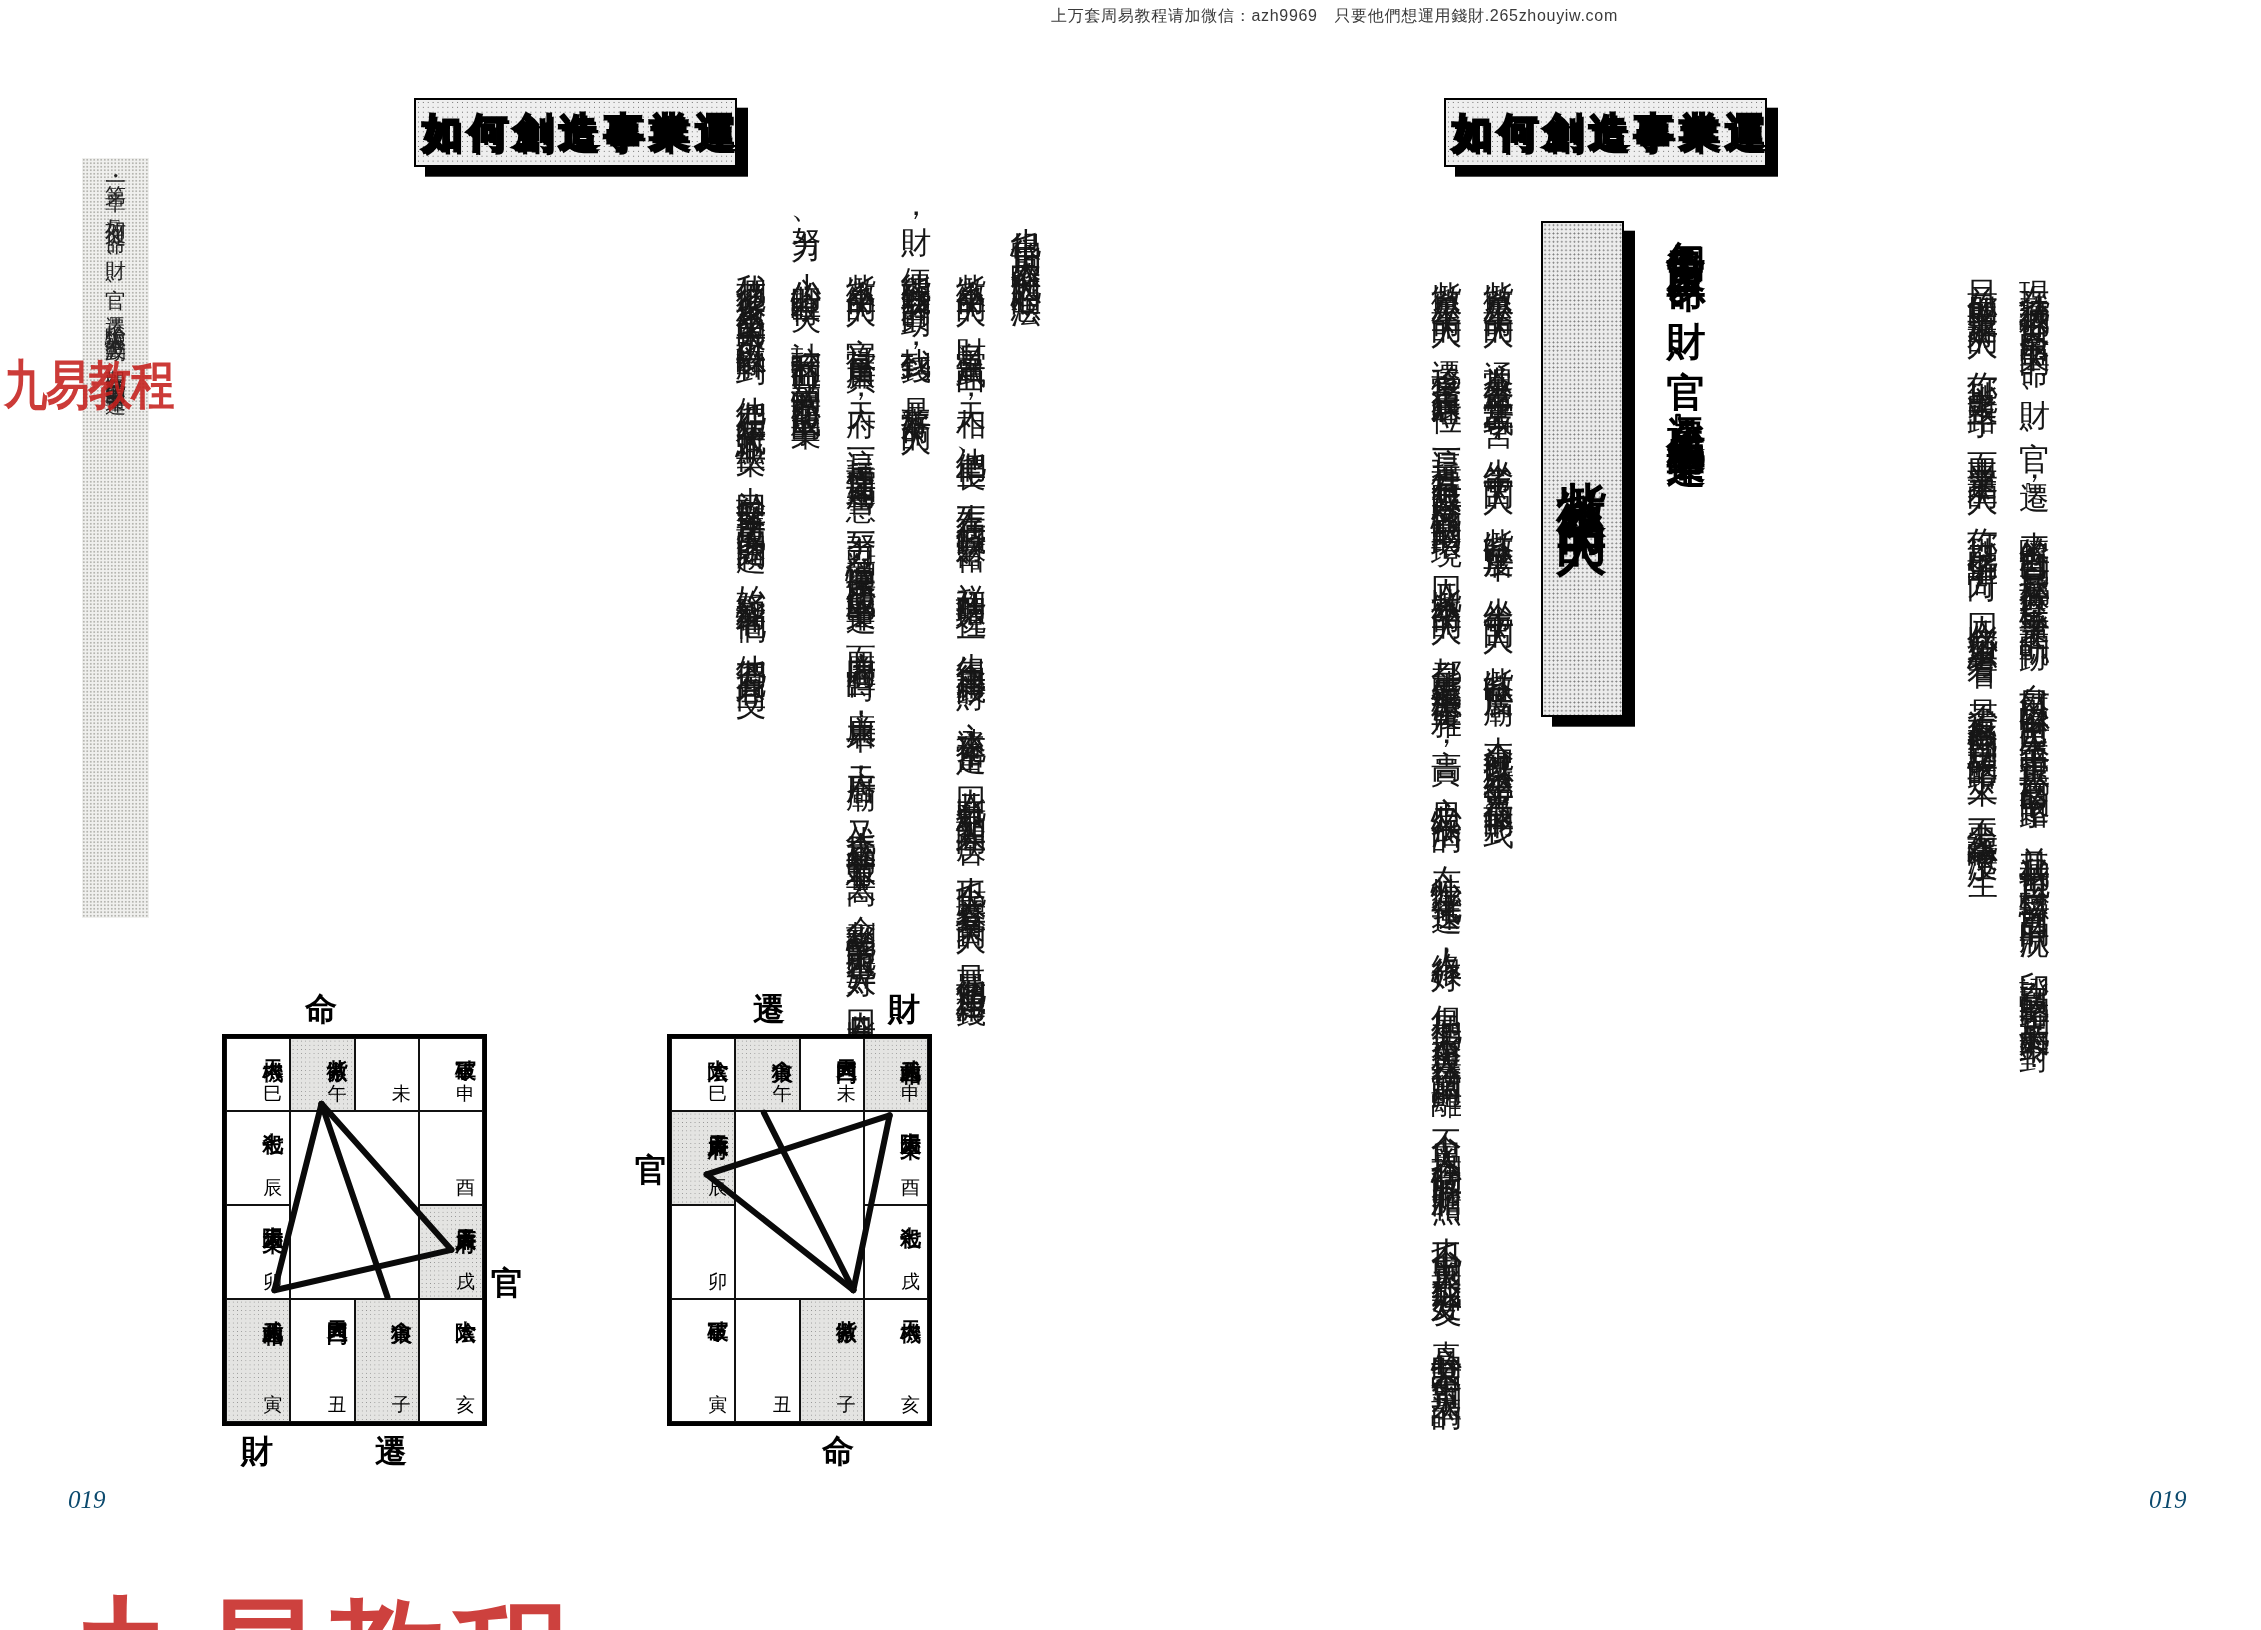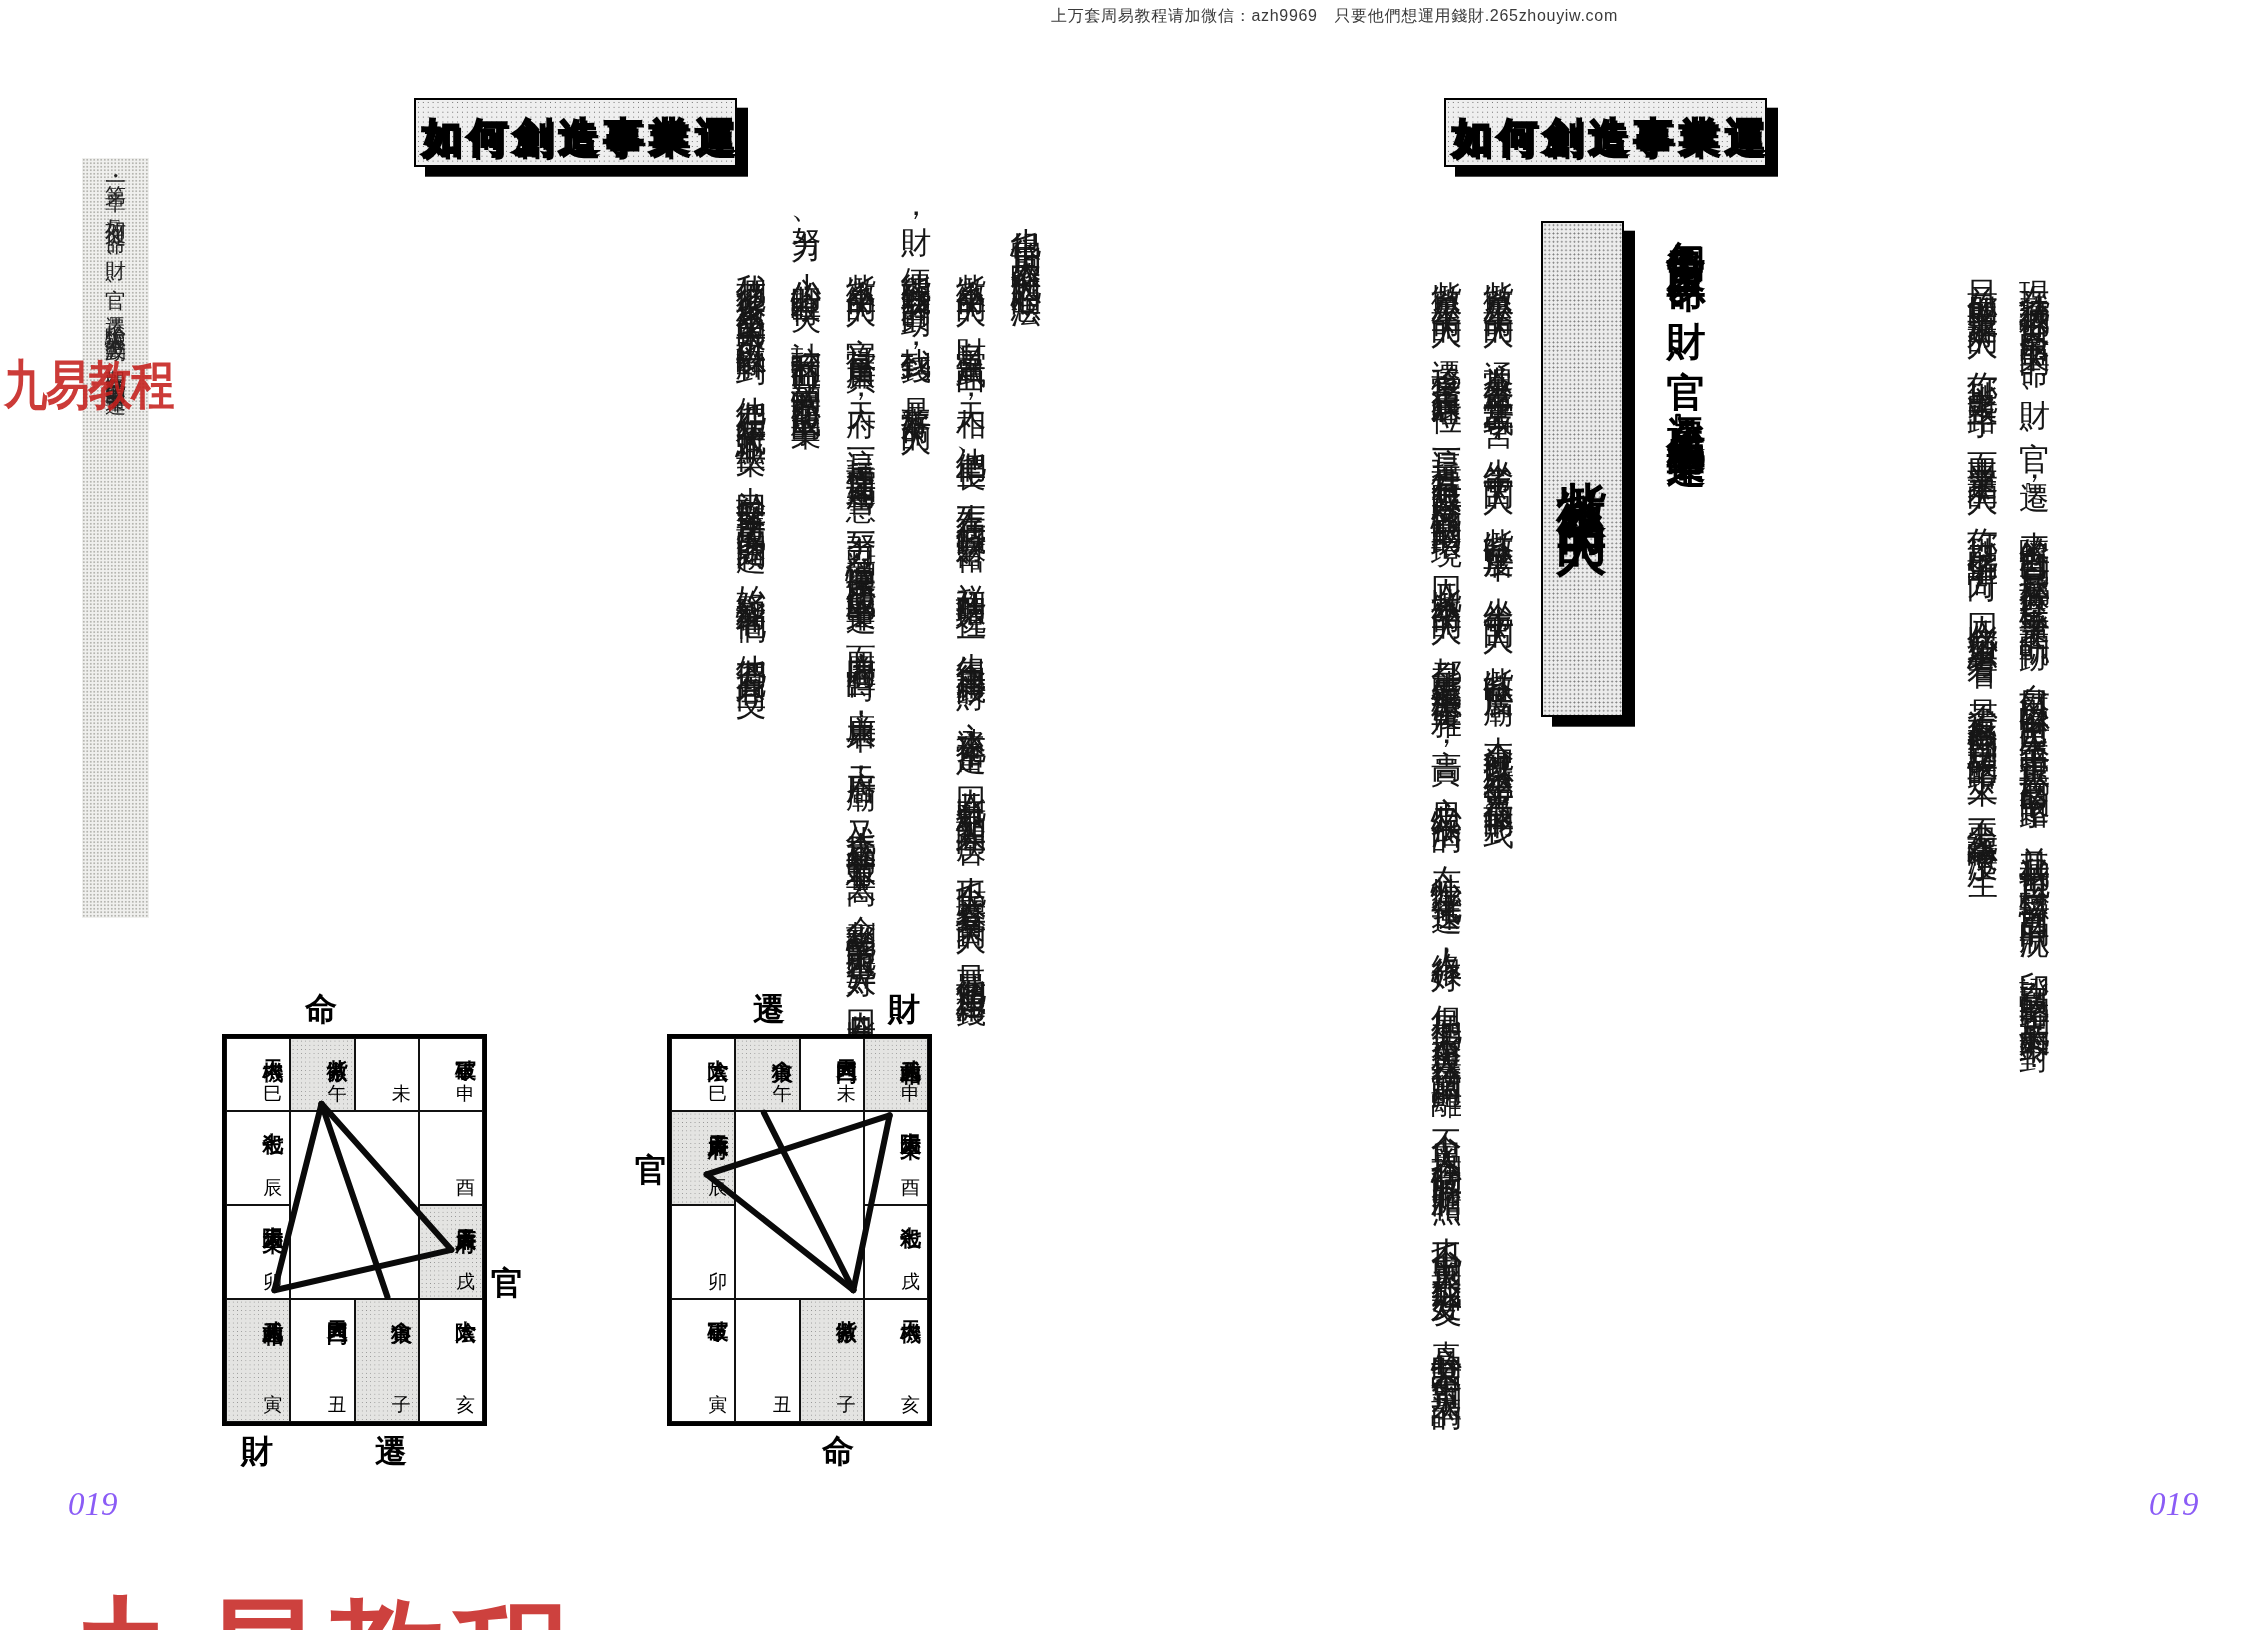--- a/index.html
+++ b/index.html
@@ -17,21 +17,21 @@
     font-size:16px; color:#3a3a3a; letter-spacing:0.7px;
   }
   
   .banner {
     position:absolute; width:323px; height:69px;
     border:2.8px solid #000;
     background-color:#efefef;
     background-image:radial-gradient(circle,#6f6f6f 0.8px,transparent 0.9px);
     background-size:4.9px 4.9px;
     box-shadow:11px 9.7px 0 #000;
-    display:flex; align-items:flex-end; justify-content:center;padding-left:11px;
+    display:flex; align-items:center; justify-content:center;padding-left:11px;
   }
   .banner .banner-text {
     font-family:"Liberation Sans","DejaVu Sans",sans-serif;
     font-size:40px; font-weight:900; letter-spacing:5.5px;
     color:#fff; -webkit-text-stroke:2.1px #000;
     text-shadow:2.8px 2.8px 0 #000;
     white-space:nowrap;
   }
   .banner-left  { left:414px;  top:98px; }
   .banner-right { left:1444px; top:98px; }
@@ -112,21 +112,21 @@
     position:absolute; bottom:2.8px; right:7px;
     font-size:19px; color:#000;
   }
   .chart-lines { position:absolute; left:0; top:0; width:100%; height:100%; pointer-events:none; }
   .palace-label {
     position:absolute; font-size:32px; font-weight:900; color:#000;
     font-family:"Liberation Sans","DejaVu Sans",sans-serif;
   }
   
   .page-num {
-    position:absolute; font-style:italic; font-size:33px; color:#8b5cf6;
+    position:absolute; font-style:italic; font-size:25px; color:#0c4a6e;
     font-family:"Liberation Serif","DejaVu Serif",serif;
   }
   #page-num-left  { left:68px;  top:1486px; }
   #page-num-right { left:2149px; top:1486px; }
   
   .watermark {
     position:absolute; color:#c5201d; font-weight:700;
     font-family:"Liberation Sans","DejaVu Sans",sans-serif;
     white-space:nowrap;
   }

